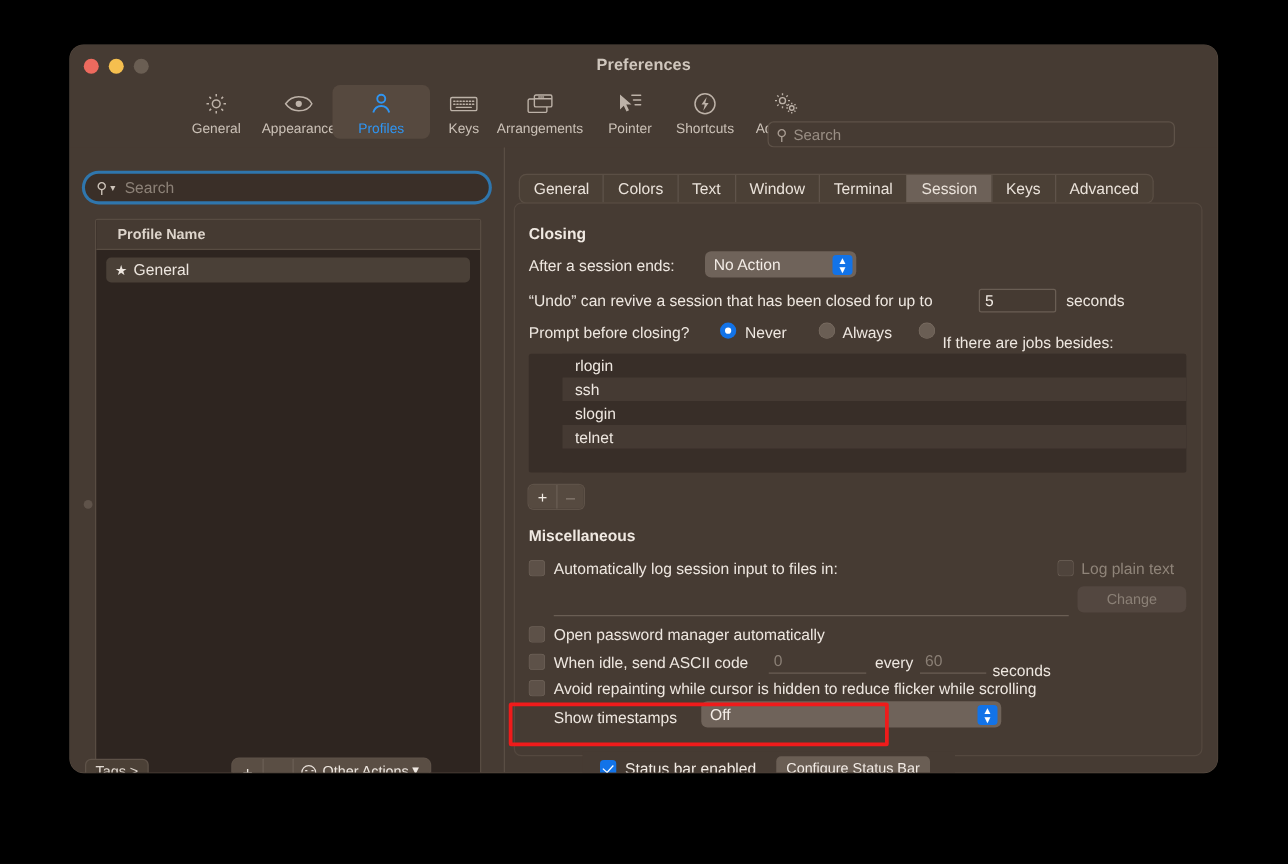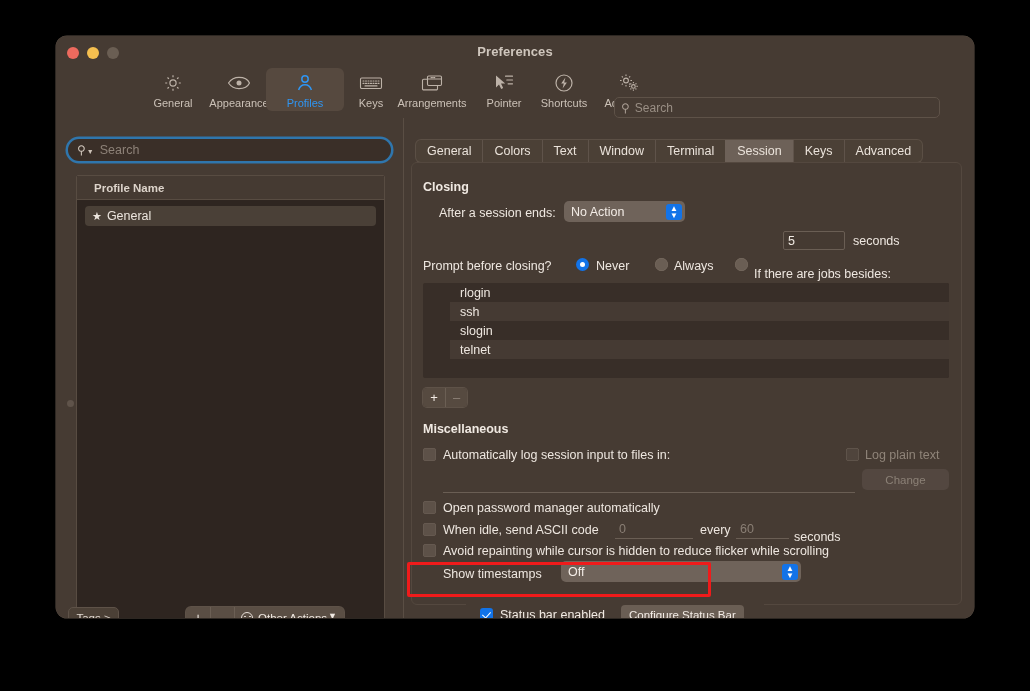--- a/index.html
+++ b/index.html
@@ -606,29 +606,30 @@
           </div>
         <div class="tab">
             <span>Advanced</span>
           </div>
       </div>
 
       <div id="panel">
 
         <div class="sec-title" style="left:11px; top:17px;">Closing</div>
 
-        <div class="lbl" style="left:27px; top:43px;">After a session ends:</div>
+        <div class="lbl" style="left:11px; top:43px;">After a session ends:</div>
         <div class="popup" style="left:152px; top:38px; width:121px;">
           <span>No Action</span>
           <span class="stepper">
               <span>▲</span>
               <span>▼</span>
             </span>
         </div>
 
+        <div class="lbl" style="left:11px; top:71px;">“Undo” can revive a session that has been closed for up to</div>
         <div class="tfield" style="left:371px; top:68px; width:62px;">
           <span>5</span>
         </div>
         <div class="lbl" style="left:441px; top:71px;">seconds</div>
 
         <div class="lbl" style="left:11px; top:96px;">Prompt before closing?</div>
         <div class="radio on" style="left:164px; top:95px;"></div>
         <div class="lbl" style="left:184px; top:96px;">Never</div>
         <div class="radio" style="left:243px; top:95px;"></div>
         <div class="lbl" style="left:262px; top:96px;">Always</div>

